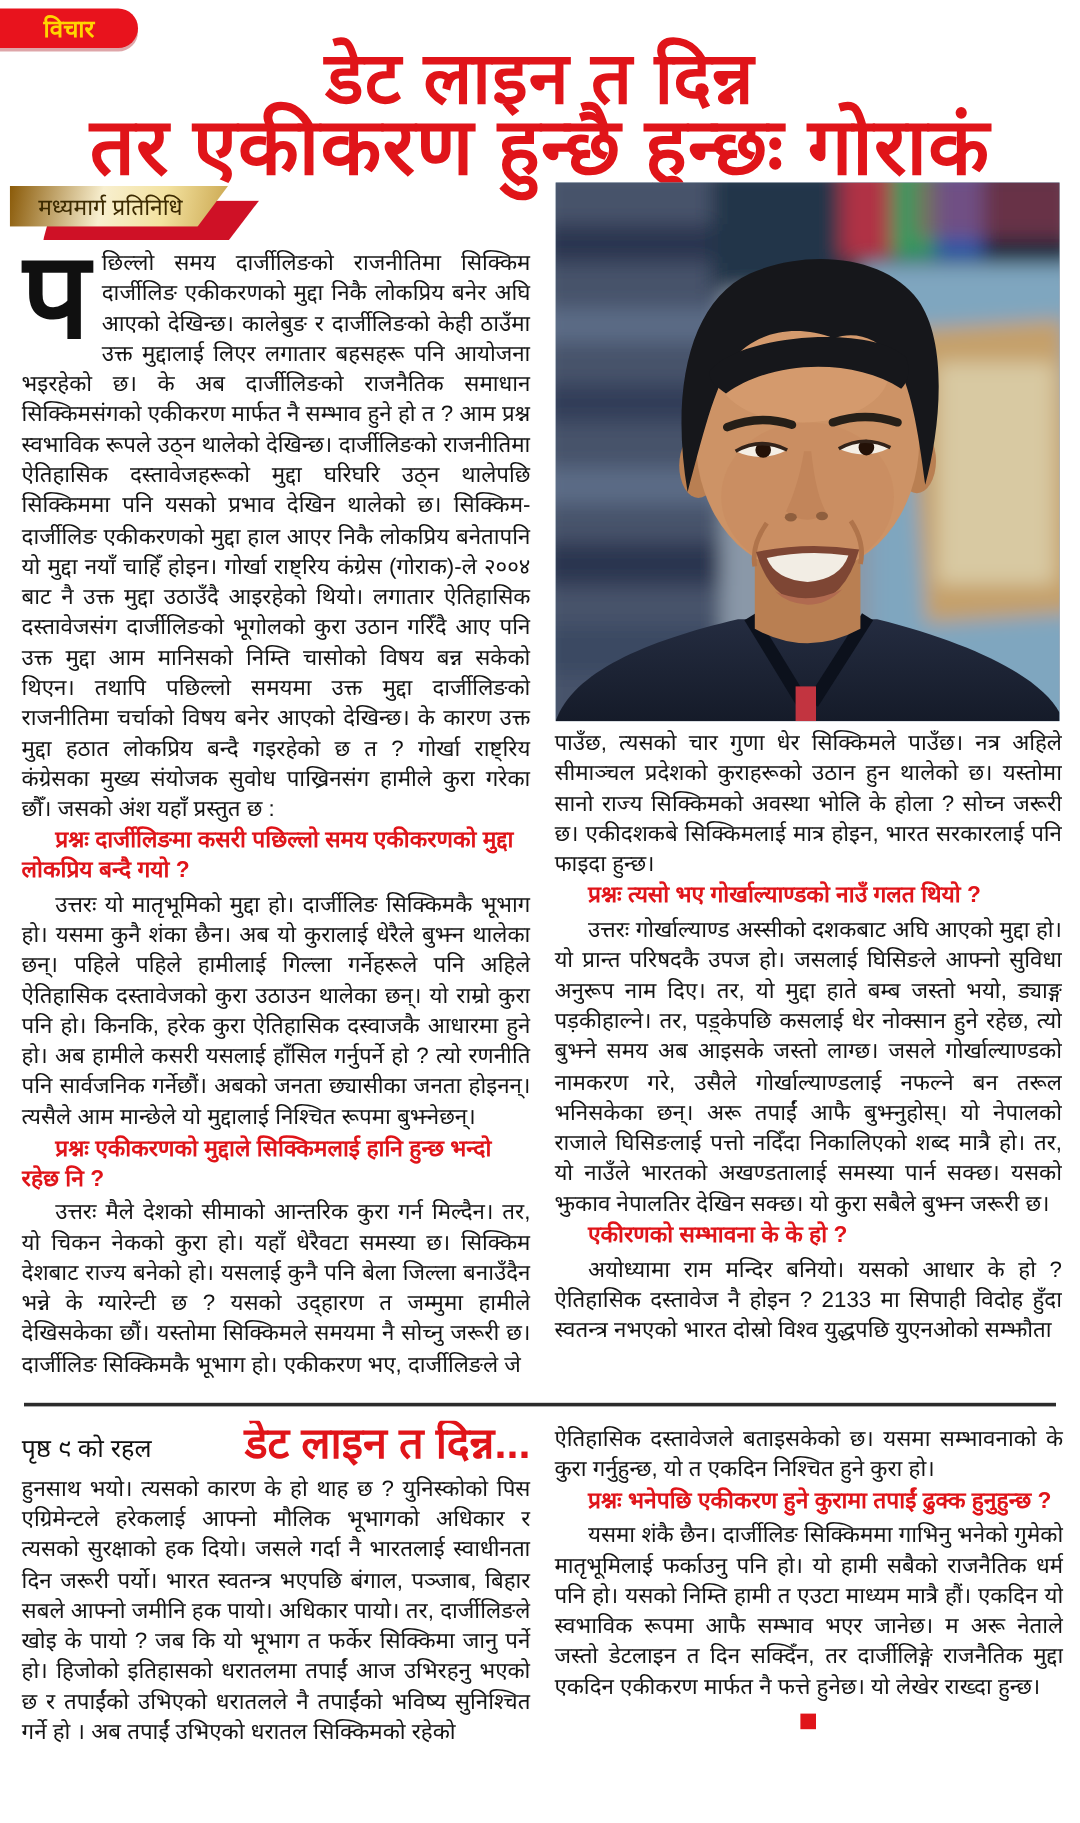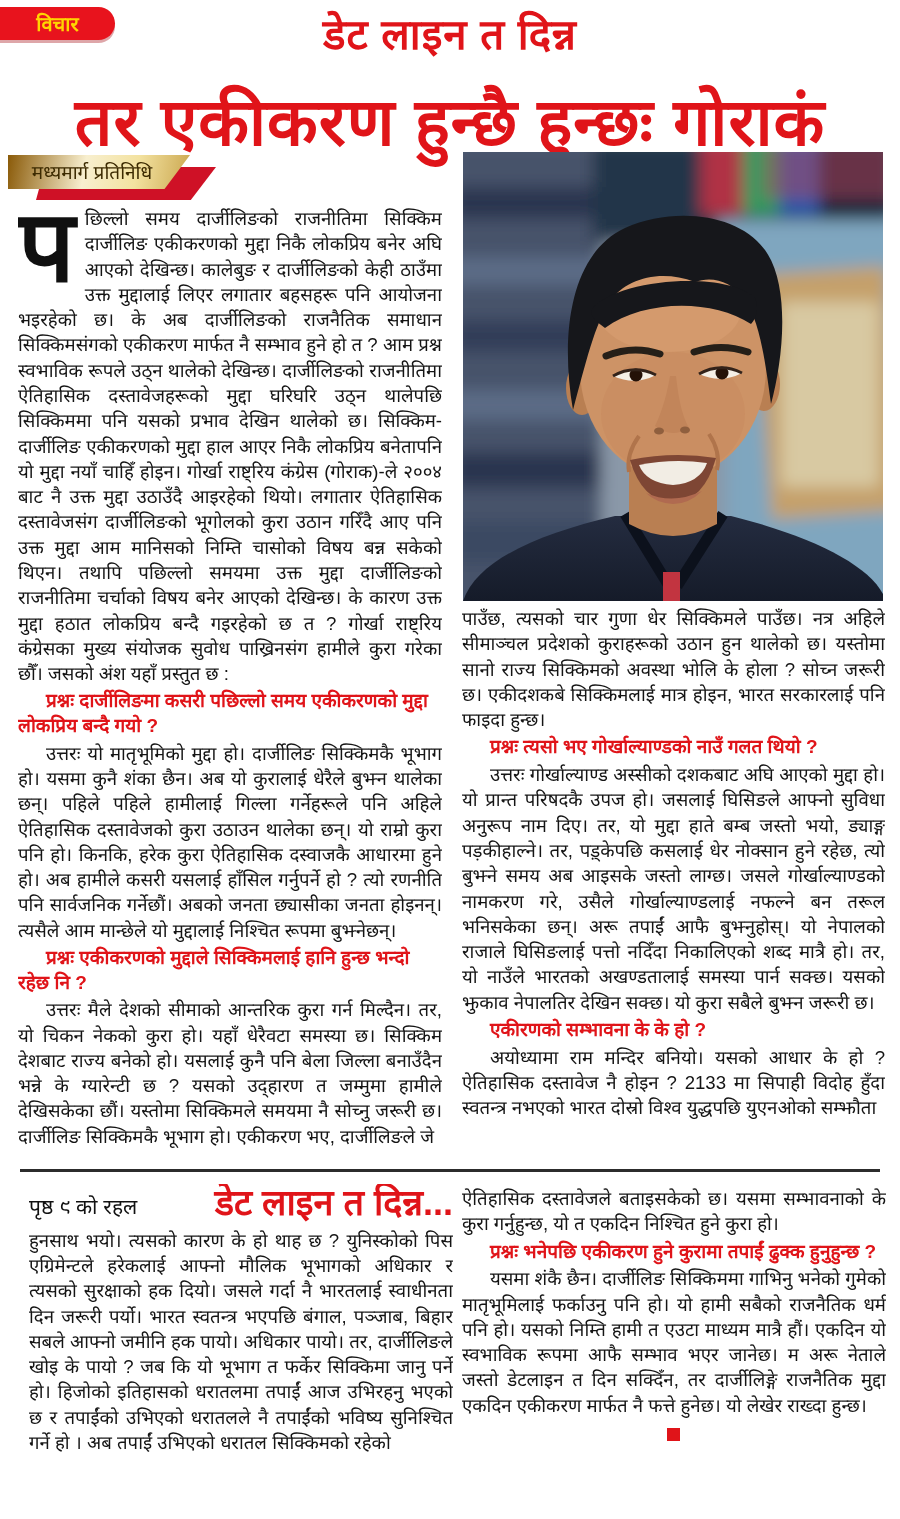--- a/index.html
+++ b/index.html
@@ -6,39 +6,39 @@
   .page{position:relative;width:900px;height:1519px;background:#ffffff;overflow:hidden;
         font-family:"Liberation Sans","DejaVu Sans",sans-serif;color:var(--text,#141414);}
   
   .badge{position:absolute;left:0;top:7px;width:115px;height:33px;background:var(--badge-bg,#e8131d);
          border-radius:0 18px 18px 0;display:flex;align-items:center;justify-content:center;
          box-shadow:0 3px 0 rgba(160,0,10,.35);}
   .badge span{color:var(--badge-text,#ffd500);font-size:20px;font-weight:700;}
   
   .headline{position:absolute;left:0;width:100%;text-align:center;margin:0;
             color:var(--accent-red,#e01419);font-weight:800;letter-spacing:1px;}
-  .hl1{top:4px;font-size:42px;}
+  .hl1{top:22px;font-size:60px;}
   .hl2{top:74px;font-size:66px;}
   
   .ribbon{position:absolute;left:8px;top:155px;width:220px;height:50px;}
   .ribbon-red{position:absolute;left:28px;top:12px;width:180px;height:33px;background:var(--ribbon-red,#cf1126);
               clip-path:polygon(5% 0,100% 0,86% 100%,0 100%);}
   .ribbon-gold{position:absolute;left:0;top:0;width:182px;height:34px;
                background:linear-gradient(100deg,#8a5a08 0%,#f8efcf 42%,#f3e2a0 70%,#caa64e 100%);
                clip-path:polygon(0 0,100% 0,86% 100%,0 100%);
                display:flex;align-items:center;justify-content:center;}
   .ribbon-gold span{color:#3c2a00;font-weight:400;font-size:19px;padding-right:14px;}
   
   .photo{position:absolute;left:463px;top:152px;width:420px;height:449px;margin:0;overflow:hidden;background:#7b8ca0;}
   .photo svg{display:block;width:100%;height:100%;}
   
   .col{position:absolute;overflow:hidden;}
   .leftcol{left:18px;top:206px;width:424px;height:958px;}
   .rightcol{left:462px;top:606px;width:423px;height:560px;}
-  .bleft{left:18px;top:1184px;width:424px;height:330px;margin-left:11px;}
+  .bleft{left:18px;top:1184px;width:424px;height:330px;}
   .bright{left:462px;top:1186px;width:424px;height:330px;}
   p.body{margin:0 0 2px 0;font-size:18.6px;line-height:1.36;text-align:justify;text-indent:28px;}
   p.nob{text-indent:0;}
   p.q{margin:3px 0 2px 0;font-size:19px;line-height:1.3;font-weight:700;
       color:var(--accent-red,#e01419);text-indent:28px;text-align:left;}
   .dropcap{float:left;font-size:100px;line-height:.76;font-weight:800;color:#101010;
            padding:4px 10px 0 0;font-family:"Liberation Serif","DejaVu Serif",serif;}
   
   .rule{position:absolute;left:20px;top:1169px;width:860px;height:3px;background:#2c2c2c;border:0;margin:0;}
   

